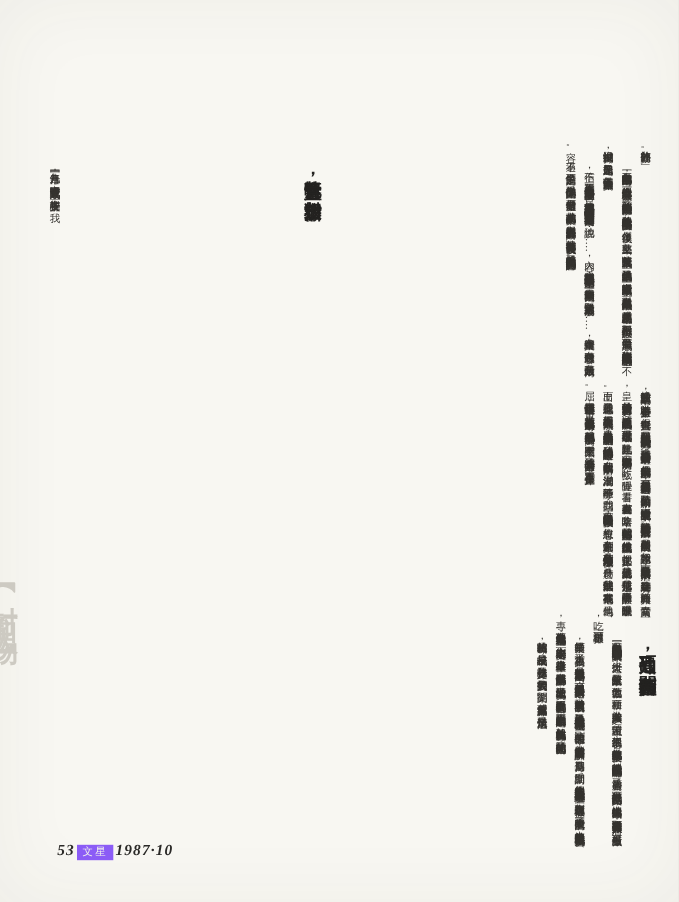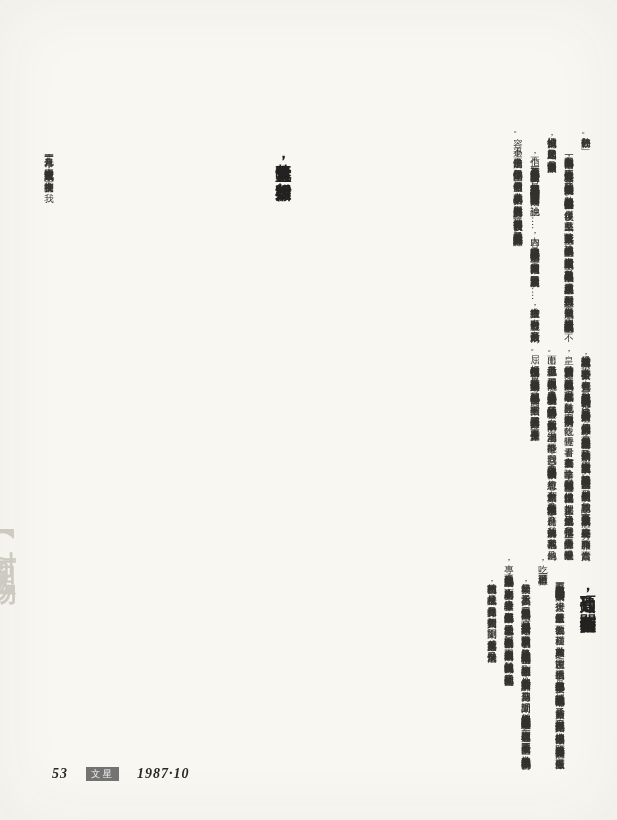--- a/index.html
+++ b/index.html
@@ -57,33 +57,33 @@
     font-size:26px;
     letter-spacing:9px;
     color:#cdcac2;
     font-weight:bold;
   }
   
   .footer{
     position:absolute;
     left:52px;top:766px;
     display:flex;
-    align-items:center;
-    gap:18px;
+    align-items:flex-end;
+    gap:2px;
   }
   .pagenum,.issue{
     font-size:14px;
     font-weight:bold;
     font-style:italic;
     color:#2a2927;
     letter-spacing:1px;
   }
   .logo-box{
     display:inline-block;
-    background:#737373;
+    background:#8b5cf6;
     color:#f3f2ec;
     font-size:9.5px;
     line-height:12px;
     padding:1px 5px;
     letter-spacing:2px;
   }
 </style>
 </head>
 <body>
 

